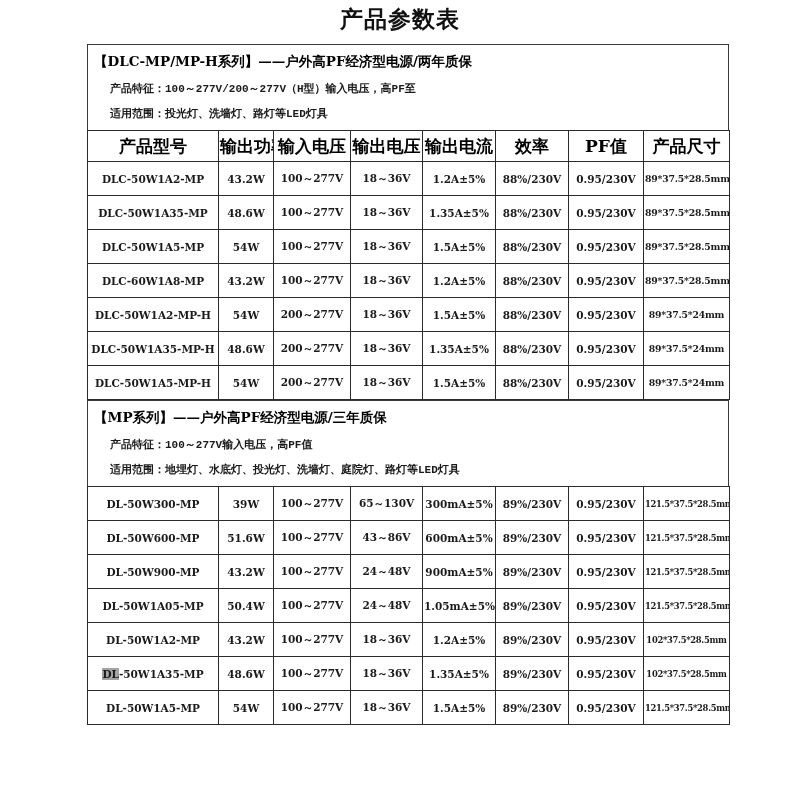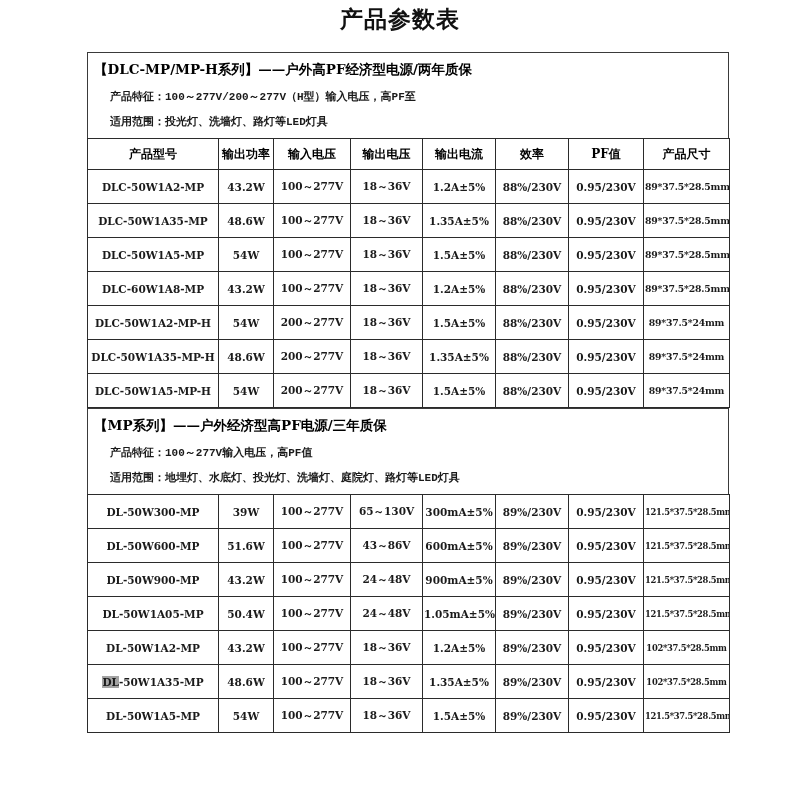--- a/index.html
+++ b/index.html
@@ -31,21 +31,20 @@
     font-size: 23px;
     font-weight: 700;
     letter-spacing: 1px;
     color: #111;
   }
   .content {
     position: absolute;
     left: 87px;
     top: 44px;
     width: 642px;
-    margin-top: 8px;
   }
   
   .section-block {
     border: 1.3px solid #3a3a3a;
     border-bottom: none;
     box-sizing: border-box;
     width: 100%;
     background: #fff;
     padding: 0;
   }
@@ -82,21 +81,21 @@
     height: 33px;
     font-family: "DejaVu Serif", "Liberation Serif", serif;
     font-size: 10.5px;
     font-weight: 600;
     color: #1b1b1b;
     padding: 0 1px;
     white-space: nowrap;
     overflow: hidden;
   }
   table.spec th {
-    font-size: 12px;
+    font-size: 17px;
     font-weight: 700;
     color: #000;
     height: 30px;
   }
   table.spec td.size-cell {
     font-size: 9.3px;
     letter-spacing: -0.2px;
   }
   table.spec td.size-cell.small {
     font-size: 8.4px;
@@ -221,21 +220,21 @@
           <td>18～36V</td>
           <td>1.5A±5%</td>
           <td>88%/230V</td>
           <td>0.95/230V</td>
           <td class="size-cell">89*37.5*24mm</td>
         </tr>
       </tbody>
     </table>
 
     <div class="section-block">
-      <div class="section-heading">【MP系列】——户外经济型高PF电源/三年质保</div>
+      <div class="section-heading">【MP系列】——户外高PF经济型电源/三年质保</div>
       <div class="section-line">产品特征：100～277V输入电压，高PF值</div>
       <div class="section-line last">适用范围：地埋灯、水底灯、投光灯、洗墙灯、庭院灯、路灯等LED灯具</div>
     </div>
 
     <table class="spec">
       <colgroup>
         <col class="c-model">
           <col class="c-power">
           <col class="c-vin">
           <col class="c-vout">

